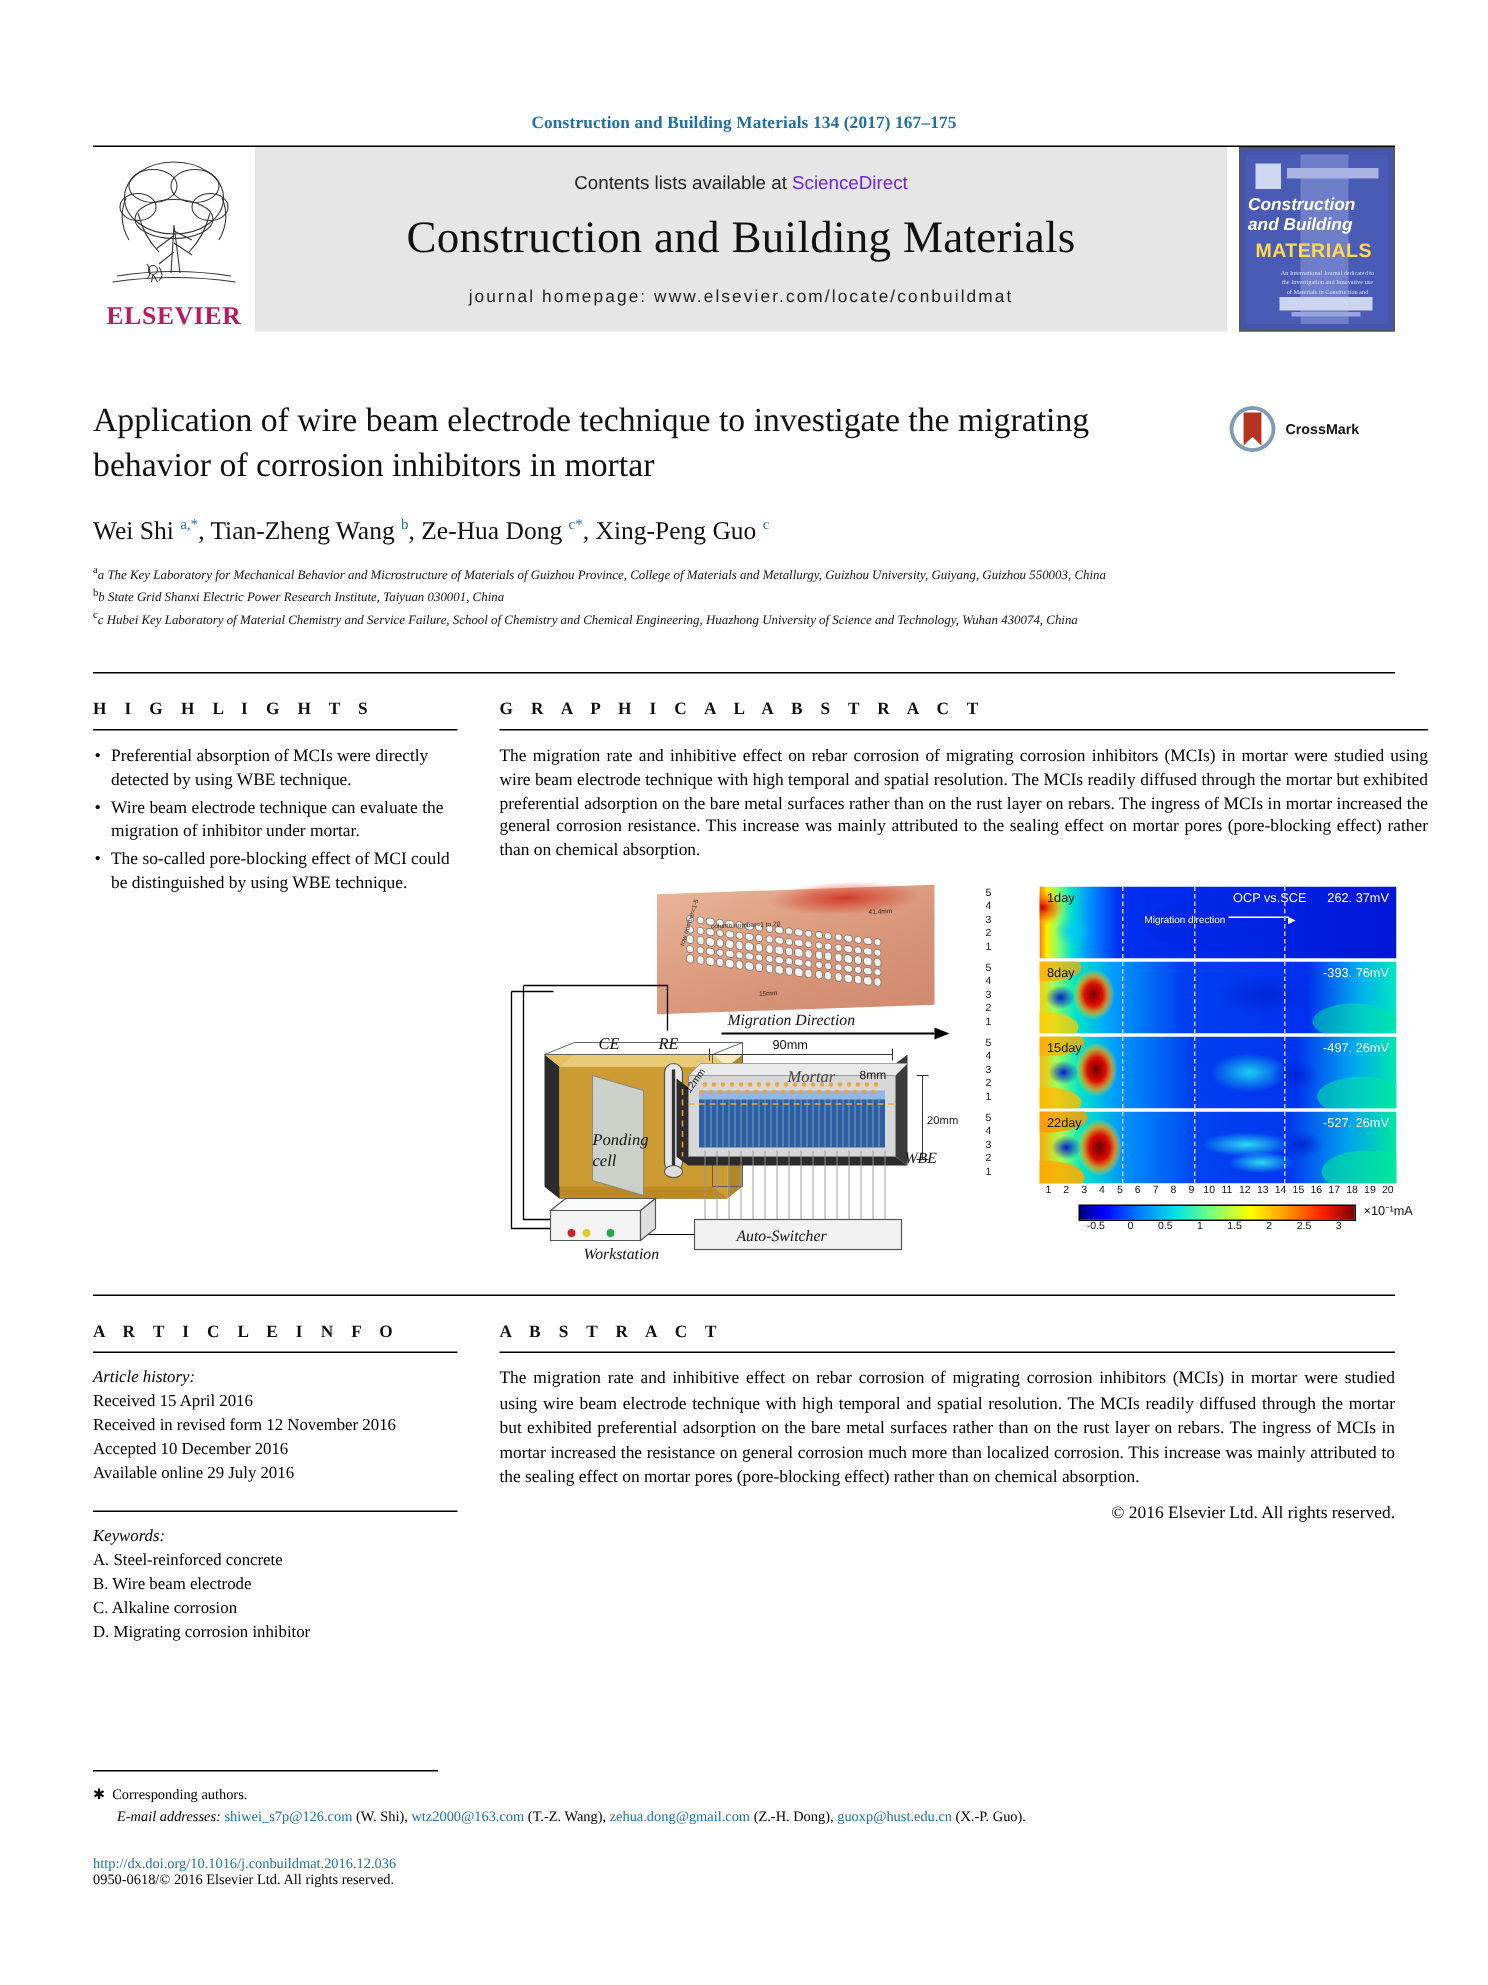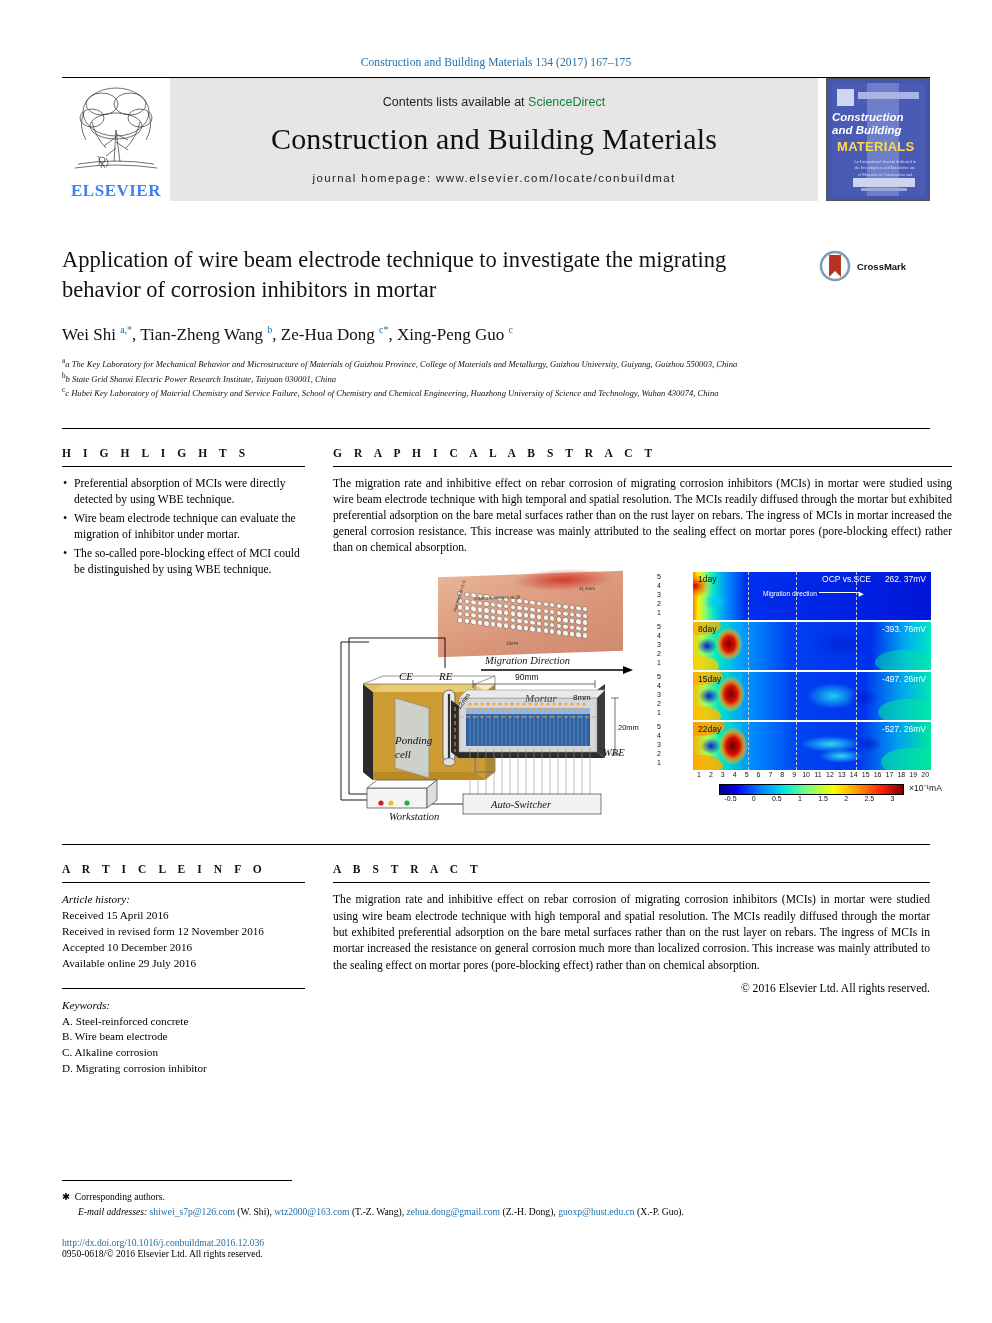--- a/index.html
+++ b/index.html
@@ -12,52 +12,52 @@
     position:relative;
     overflow:hidden;
   }
   .page { position:relative; width:992px; height:1323px; padding:0 62px; }
 
   
   .running-head {
     text-align:center;
     color:#1f6fa8;
     font-size:11.5px;
-    font-weight:normal;
-    padding-top:56px;
+    font-weight:bold;
+    padding-top:76px;
     letter-spacing:.1px;
   }
 
   
   .masthead {
     margin-top:9px;
     border-top:1.6px solid #000;
     display:flex;
     align-items:stretch;
     height:124px;
   }
   .elsevier-logo {
     width:108px; flex:0 0 108px;
     display:flex; flex-direction:column; justify-content:space-between;
     align-items:center; padding:4px 0 2px;
   }
   .elsevier-tree { width:88px; height:92px; }
   .elsevier-word {
     font-family:"Liberation Serif", serif;
-    font-size:17px; letter-spacing:.5px; color:#3b82f6; font-weight:bold;
+    font-size:17px; letter-spacing:.5px; color:#be185d; font-weight:bold;
     line-height:1;
     text-align:right;
   }
   .journal-band {
     flex:1 1 auto; background:#e6e6e6;
     display:flex; flex-direction:column; justify-content:center; align-items:center;
     padding:6px 10px;
   }
   .contents-line { font-family:"Liberation Sans", sans-serif; font-size:12.5px; color:#222; }
-  .contents-line .sd { color:#15803d; }
+  .contents-line .sd { color:#6d28d9; }
   .journal-name {
     font-size:30px; margin:13px 4px 16px; letter-spacing:.2px; color:#111;
   }
   .homepage { font-family:"Liberation Sans", sans-serif; font-size:11.5px; letter-spacing:1.4px; color:#222; }
   .cover-thumb {
     width:104px; flex:0 0 104px; margin-left:8px;
     border:1px solid #555; background:#4455aa; position:relative; overflow:hidden;
   }
   .cover-inner { position:absolute; inset:4px; background:#4a5bb5; }
   .cover-stripe { position:absolute; left:38%; top:0; bottom:0; width:34%; background:#8d9ad8; opacity:.55; }

